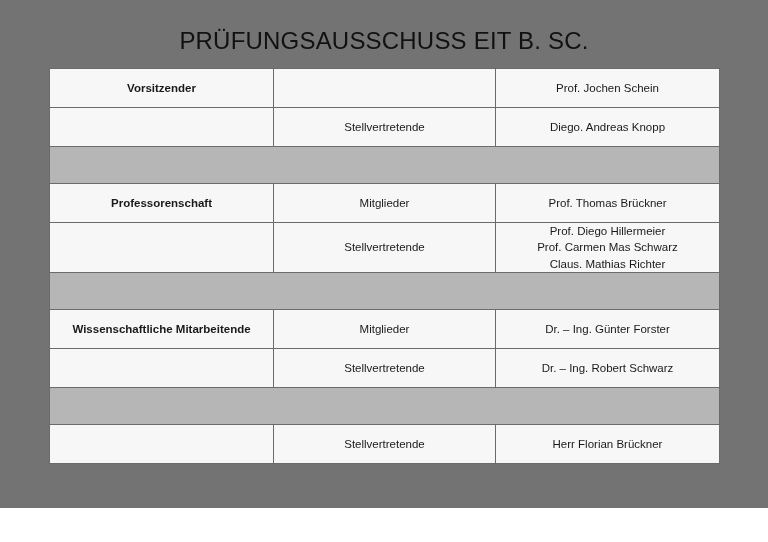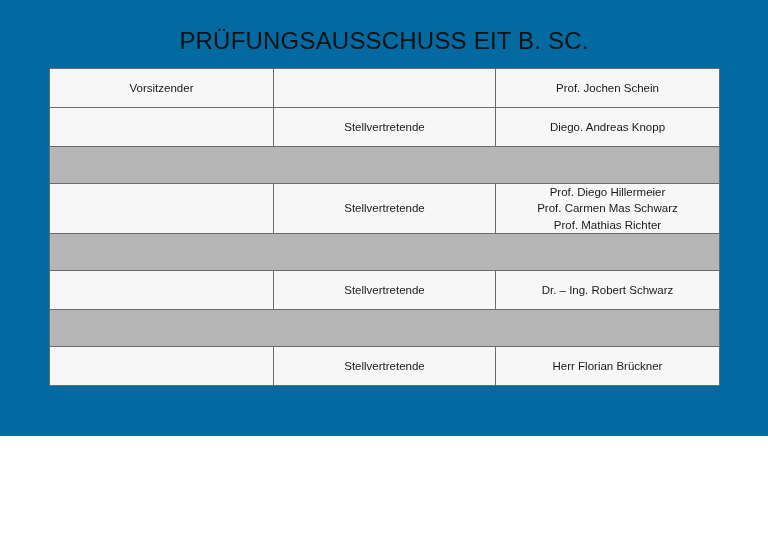--- a/index.html
+++ b/index.html
@@ -11,22 +11,22 @@
     height: 542px;
     background: #ffffff;
     font-family: "Liberation Sans", sans-serif;
     color: #111111;
     overflow: hidden;
   }
 
   .page {
     position: relative;
     width: 768px;
-    height: 436px;
-    background: #0369a1;
+    height: 508px;
+    background: #737373;
   }
 
   .doc-title {
     position: absolute;
     left: 0;
     top: 27px;
     width: 768px;
     text-align: center;
     font-size: 24px;
     font-weight: 400;
@@ -61,21 +61,21 @@
     vertical-align: middle;
     padding: 0 4px;
     line-height: 1.42;
     overflow: hidden;
   }
 
   tr.row-main td { height: 38px; }
   tr.row-sub td  { height: 38px; }
 
   td.role-cell {
-    font-weight: normal;
+    font-weight: bold;
     font-size: 11.5px;
   }
 
   td.empty-cell { }
 
   tr.spacer-row td {
     height: 36px;
     background: #b6b6b6;
     border-left: 1px solid #6b6b6b;
     border-right: 1px solid #6b6b6b;
@@ -129,35 +129,53 @@
           <td>
             <span class="names">
               <span class="name-line">Diego. Andreas Knopp</span>
             </span>
           </td>
         </tr>
         <tr class="spacer-row">
           <td colspan="3"></td>
         </tr>
 
+        <tr class="row-main">
+          <td class="role-cell">Professorenschaft</td>
+          <td>Mitglieder</td>
+          <td>
+            <span class="names">
+              <span class="name-line">Prof. Thomas Brückner</span>
+            </span>
+          </td>
+        </tr>
         <tr class="row-sub">
           <td class="empty-cell"></td>
           <td>Stellvertretende</td>
           <td class="names-multi">
             <span class="names">
               <span class="name-line">Prof. Diego Hillermeier</span>
               <span class="name-line">Prof. Carmen Mas Schwarz</span>
-              <span class="name-line">Prof. Mathias Richter</span>
+              <span class="name-line">Claus. Mathias Richter</span>
             </span>
           </td>
         </tr>
         <tr class="spacer-row">
           <td colspan="3"></td>
         </tr>
 
+        <tr class="row-main">
+          <td class="role-cell">Wissenschaftliche Mitarbeitende</td>
+          <td>Mitglieder</td>
+          <td>
+            <span class="names">
+              <span class="name-line">Dr. – Ing. Günter Forster</span>
+            </span>
+          </td>
+        </tr>
         <tr class="row-sub">
           <td class="empty-cell"></td>
           <td>Stellvertretende</td>
           <td>
             <span class="names">
               <span class="name-line">Dr. – Ing. Robert Schwarz</span>
             </span>
           </td>
         </tr>
         <tr class="spacer-row">

